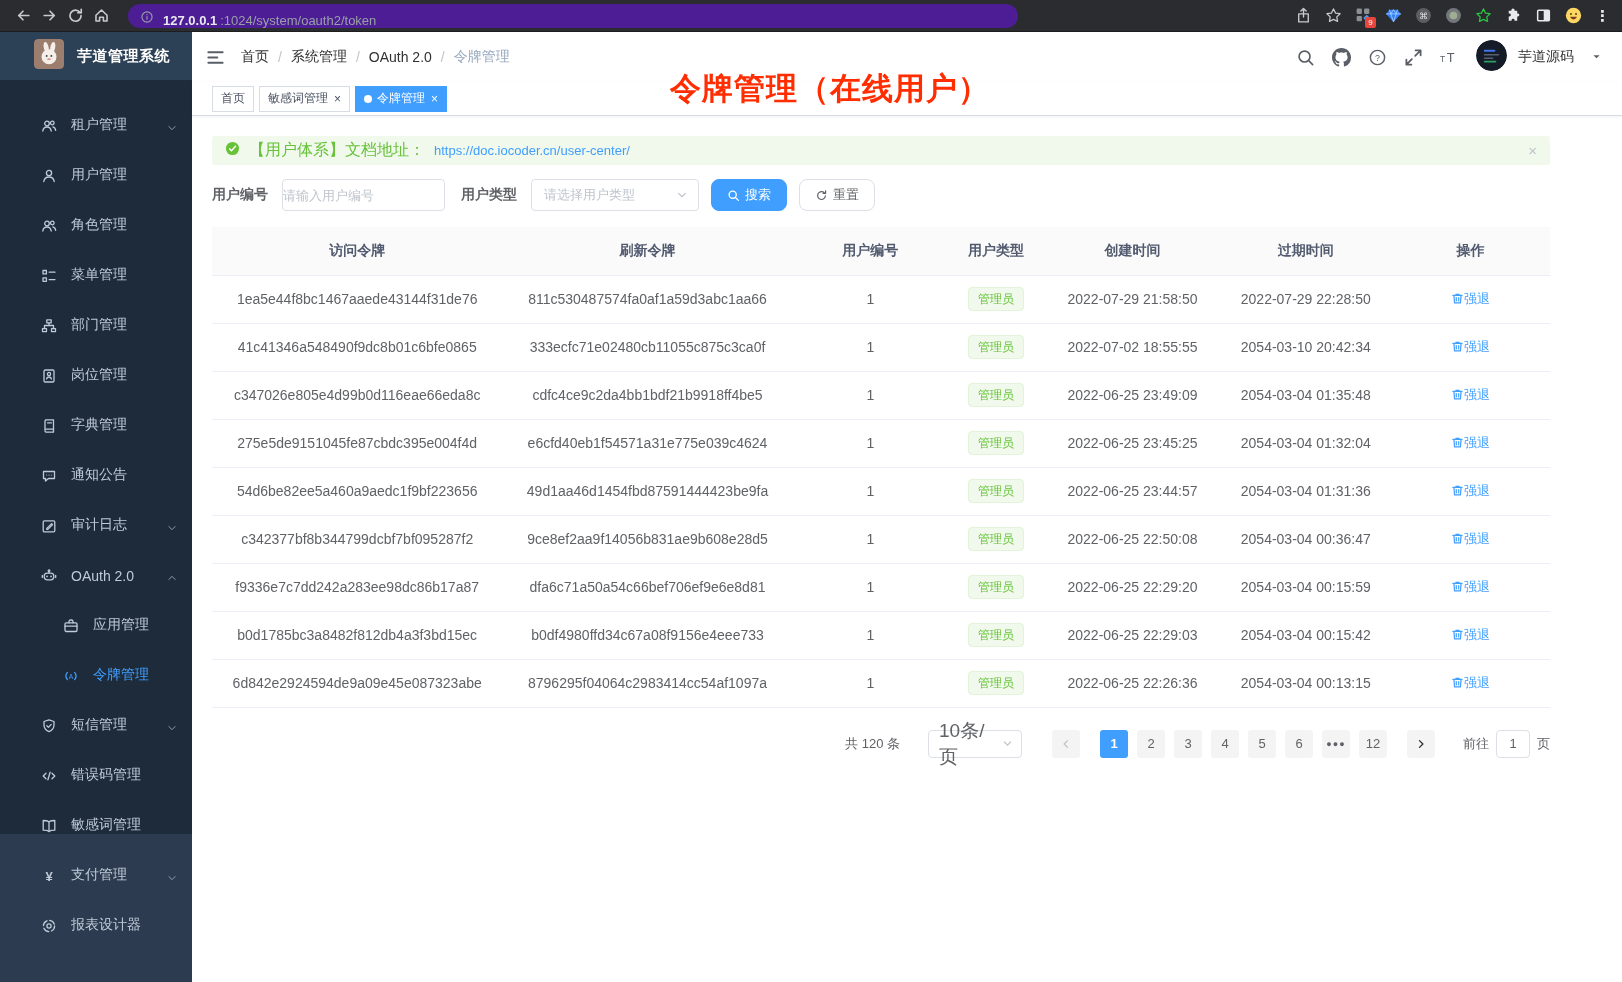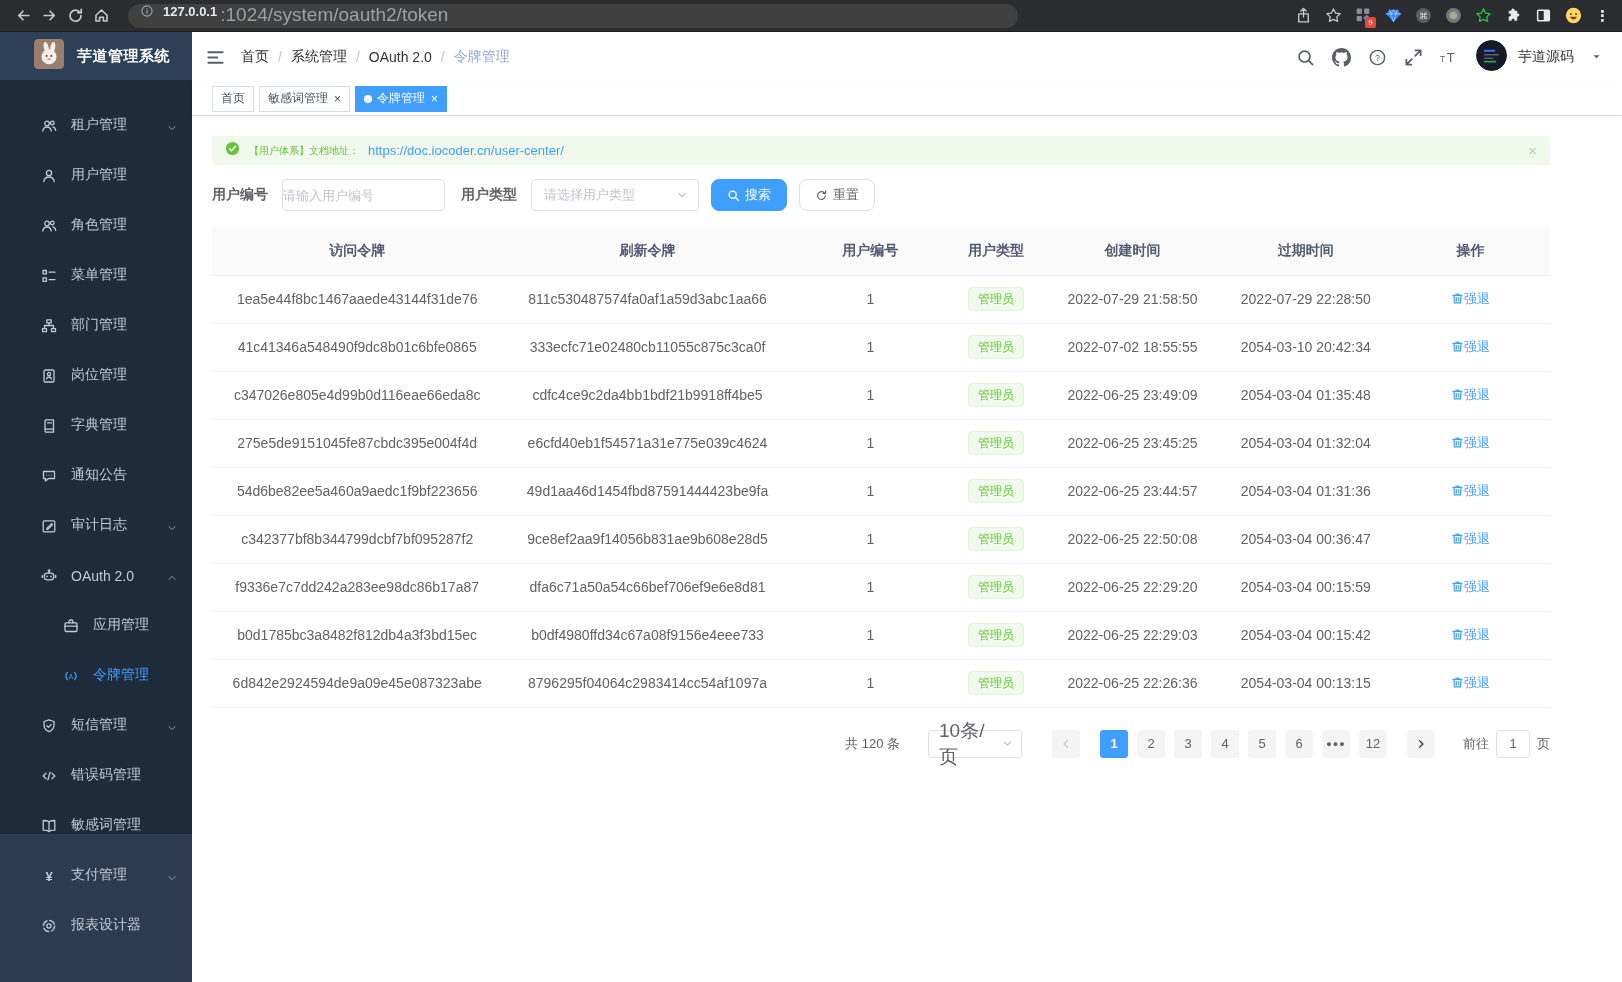--- a/index.html
+++ b/index.html
@@ -3,24 +3,24 @@
 <meta charset="utf-8">
 <style>
   *{box-sizing:border-box;margin:0;padding:0}
   body{margin:0;background:#fff;font-family:"Liberation Sans","DejaVu Sans",sans-serif;-webkit-font-smoothing:antialiased}
   .screen{position:relative;width:1622px;height:982px;background:#fff;overflow:hidden}
 
   
   .chrome{height:32px;background:#2b2c2f;display:flex;align-items:center;padding:0 12px;gap:4px;border-bottom:1px solid #1c1d1f}
   .chrome .nav-ic{width:22px;height:22px;display:flex;align-items:center;justify-content:center;color:#c7c9cc}
   .chrome .nav-ic svg{width:17px;height:17px}
-  .url-pill{width:890px;height:24px;margin-left:12px;border-radius:12px;background:#404040;display:flex;align-items:flex-start;gap:9px;padding:0 12px}
+  .url-pill{width:890px;height:24px;margin-left:12px;border-radius:12px;background:#4c1d95;display:flex;align-items:flex-end;gap:9px;padding:0 12px}
   .url-pill .icon svg{width:14px;height:14px;color:#9aa0a6}
   .url-host{color:#e8eaed;font-size:13px;font-weight:700}
-  .url-rest{color:#9aa0a6;font-size:19px;margin-left:-6px}
+  .url-rest{color:#9aa0a6;font-size:13px;margin-left:-6px}
   .chrome-right{margin-left:auto;display:flex;align-items:center;gap:13px}
   .chrome-right .icon{display:flex;align-items:center;justify-content:center;position:relative}
   .chrome-right .icon svg{width:17px;height:17px}
   .c-gray{color:#c7c9cc}
   .ext-badge{position:absolute;right:-4px;bottom:-4px;min-width:11px;height:11px;background:#e8453c;color:#fff;font-size:8px;line-height:11px;text-align:center;border-radius:2px;padding:0 1px}
   .green{color:#27c93f}
   .menu-dots{color:#e8eaed;font-size:15px;letter-spacing:0;font-weight:700}
   .profile-ic svg{width:24px;height:24px}
 
   
@@ -66,21 +66,21 @@
   .tag.active{background:#409eff;border-color:#409eff;color:#fff}
   .tclose{font-size:12px;line-height:1;margin-left:1px}
 
   
   .annotation{position:absolute;left:478px;top:36px;font-size:31px;font-weight:700;color:#ff2d00;z-index:9;letter-spacing:1px;white-space:nowrap}
 
   
   .content{padding:20px 72px 0 20px;flex:1;overflow:hidden}
   .alert{height:29px;background:#f0f9eb;border-radius:3px;display:flex;align-items:center;gap:9px;padding:0 13px}
   .alert .icon svg{width:15px;height:15px}
-  .alert-text{color:#67c23a;font-size:10px}
+  .alert-text{color:#67c23a;font-size:16px}
   .alert-link{color:#409eff;font-size:13px;cursor:pointer}
   .alert-close{margin-left:auto;color:#c0c4cc;font-size:15px;cursor:pointer;line-height:1}
 
   .filters{display:flex;align-items:center;margin-top:14px}
   .f-label{font-size:14px;font-weight:700;color:#606266;margin-right:14px;white-space:nowrap}
   .f-input{width:163px;height:32px;border:1px solid #dcdfe6;border-radius:4px;padding:0 0;font-size:13px;color:#606266;outline:none;font-family:inherit}
   .f-input::placeholder{color:#bfc4cc}
   .gap1{width:16px}
   .f-select{width:168px;height:32px;border:1px solid #dcdfe6;border-radius:4px;padding:0 10px 0 12px;font-size:13px;display:flex;align-items:center;justify-content:space-between;cursor:pointer;background:#fff}
   .f-select .ph{color:#bfc4cc}
@@ -427,20 +427,21 @@
                   <circle cx="8" cy="8" r="2.1"></circle>
                 </svg>
               </span>
               <span class="mi-label">报表设计器</span>
             </div>
           </div>
         </nav>
     </aside>
 
     <div class="main">
+      <div class="annotation">令牌管理（在线用户）</div>
 
       <div class="navbar">
         <span class="hamburger">
             <svg viewBox="0 0 16 16" fill="none" stroke="currentColor" stroke-width="1.7" stroke-linecap="round">
               <path d="M2 3.5h12M2 8h7.5M2 12.5h12"></path>
             </svg>
           </span>
         <div class="breadcrumb">
             <span class="bc-item">首页</span>
             <span class="bc-sep">/</span>

